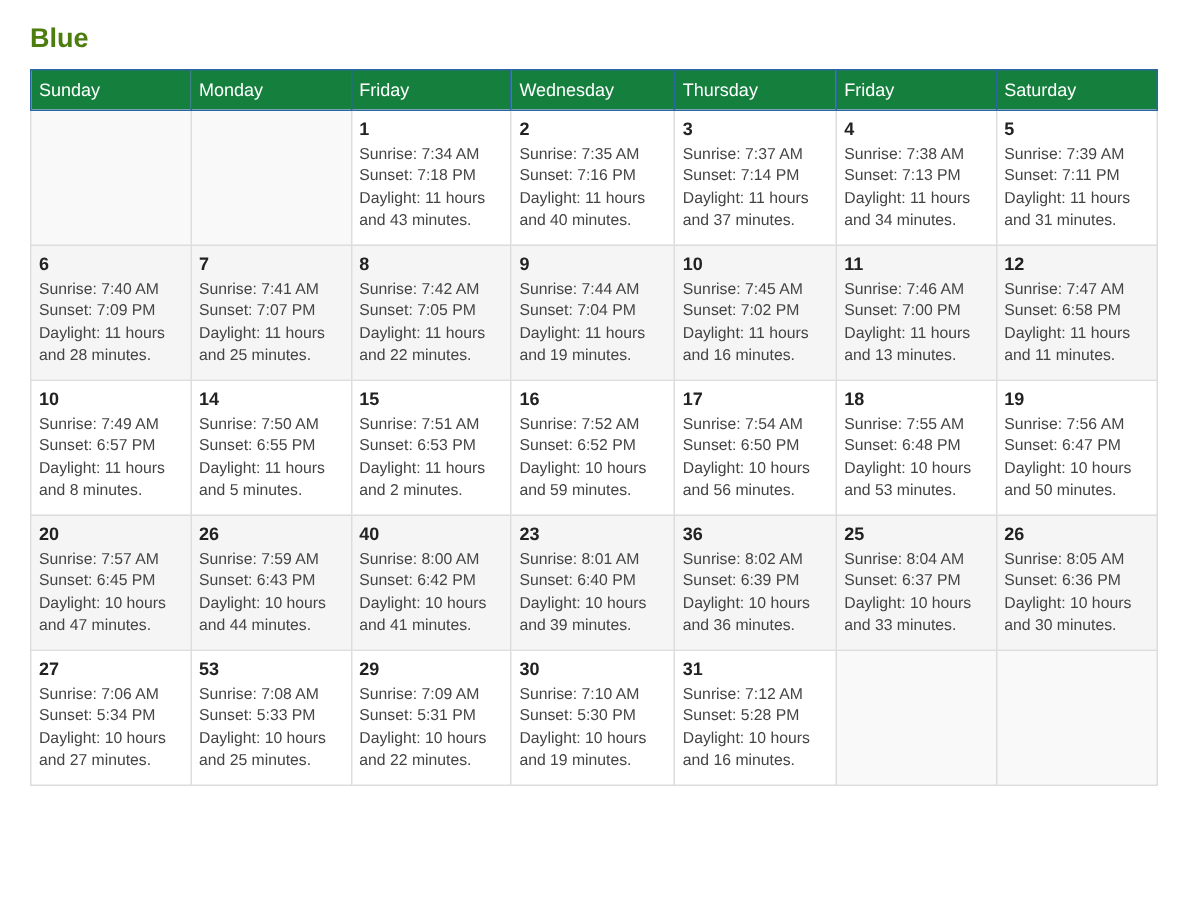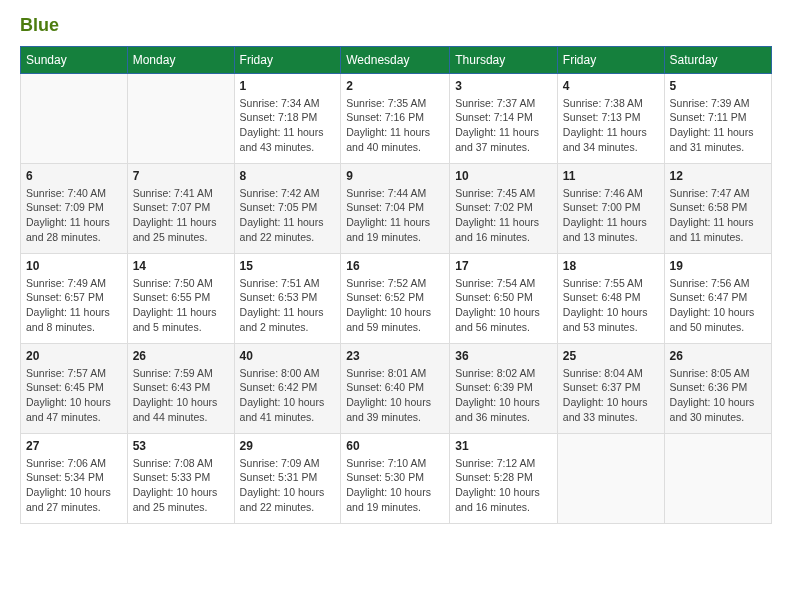--- a/index.html
+++ b/index.html
@@ -241,21 +241,21 @@
         </td>
         <td>
           <span class="day-number">53</span>
           <div class="day-info">Sunrise: 7:08 AM<br>Sunset: 5:33 PM<br>Daylight: 10 hours and 25 minutes.</div>
         </td>
         <td>
           <span class="day-number">29</span>
           <div class="day-info">Sunrise: 7:09 AM<br>Sunset: 5:31 PM<br>Daylight: 10 hours and 22 minutes.</div>
         </td>
         <td>
-          <span class="day-number">60</span>
+          <span class="day-number">30</span>
           <div class="day-info">Sunrise: 7:10 AM<br>Sunset: 5:30 PM<br>Daylight: 10 hours and 19 minutes.</div>
         </td>
         <td>
           <span class="day-number">31</span>
           <div class="day-info">Sunrise: 7:12 AM<br>Sunset: 5:28 PM<br>Daylight: 10 hours and 16 minutes.</div>
         </td>
         <td class="empty-cell"></td>
         <td class="empty-cell"></td>
       </tr>
     </tbody>

